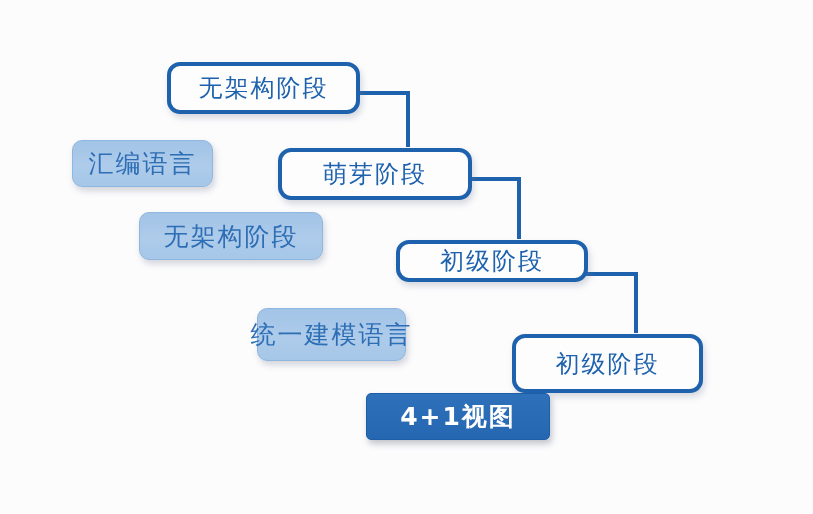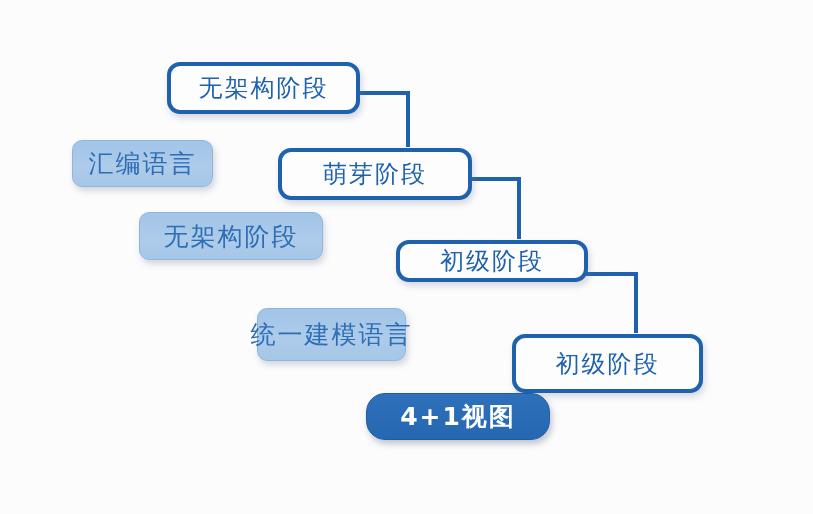--- a/index.html
+++ b/index.html
@@ -49,21 +49,21 @@
     color: #2e6eb5;
     font-size: 25px;
     letter-spacing: 2px;
     box-shadow: 2px 4px 6px rgba(120,125,145,0.30);
   }
 
   
   .node.highlight {
     background: linear-gradient(180deg, #2e70ba 0%, #2667b2 100%);
     border: 1px solid #1f5da6;
-    border-radius: 19px;
+    border-radius: 5px;
     color: #ffffff;
     font-size: 25px;
     font-weight: 600;
     letter-spacing: 2px;
     box-shadow: 2px 4px 6px rgba(110,115,135,0.40);
   }
 
   .watermark {
     position: absolute;
     right: 8px;

